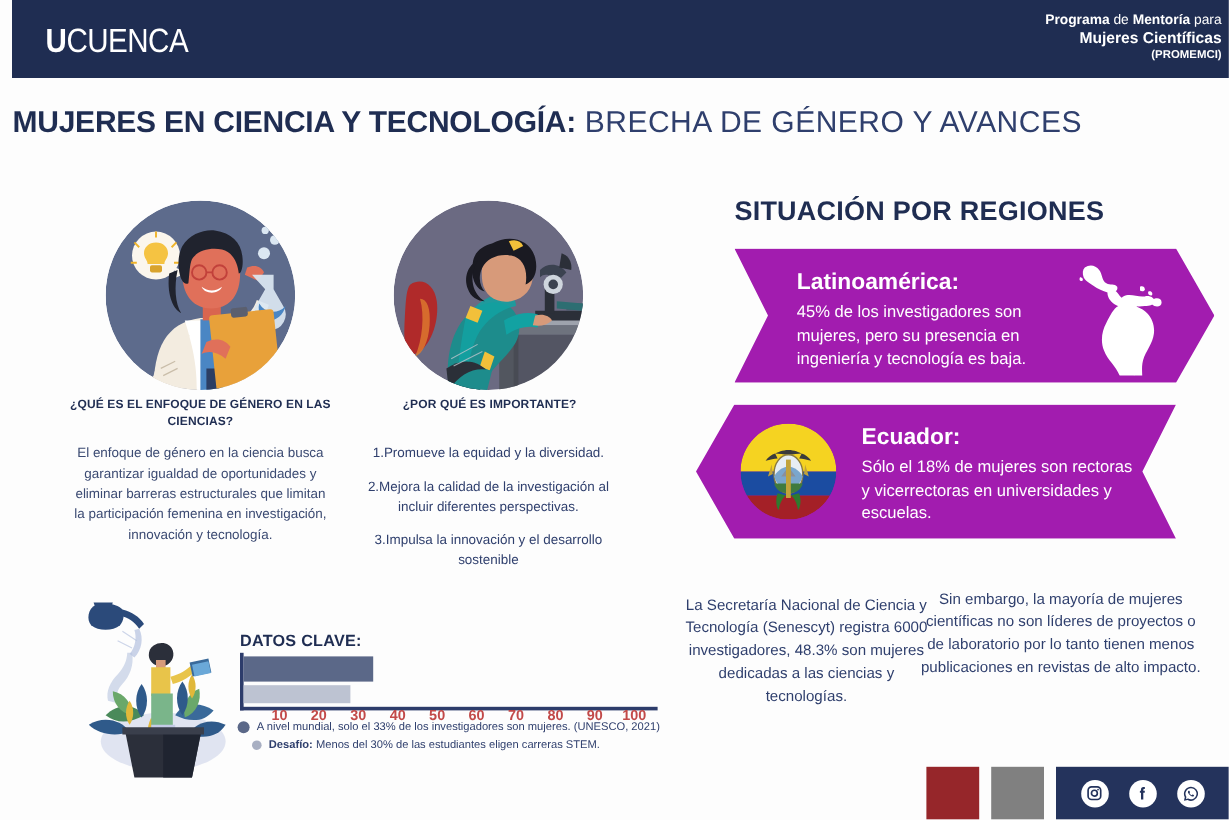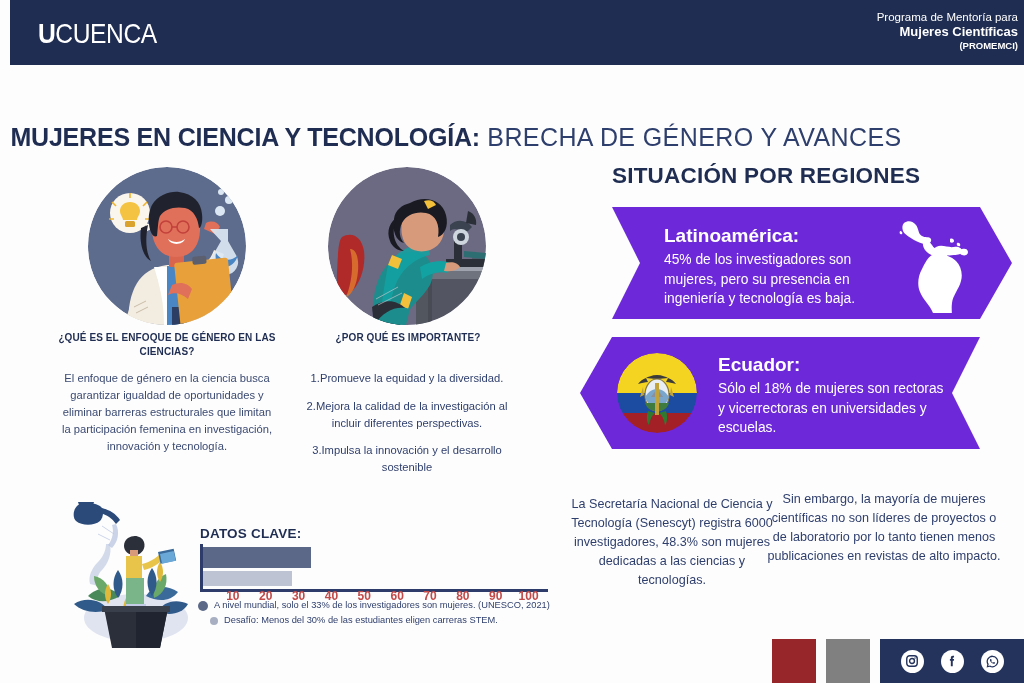--- a/index.html
+++ b/index.html
@@ -21,28 +21,28 @@
     position: absolute; left: 28px; top: 18px;
     color: #ffffff; font-size: 28px; font-weight: bold;
     letter-spacing: -0.5px; transform: scaleX(0.88); transform-origin: left center;
   }
   .logo .thin { font-weight: normal; }
   .brand {
     position: absolute; right: 16px; top: 10px;
     text-align: right; color: #ffffff; line-height: 1.22;
   }
   .brand .l1 { font-size: 11.5px; }
-  .brand .l1 b { font-weight: normal; }
+  .brand .l1 b { font-weight: bold; }
   .brand .l2 { font-size: 13px; font-weight: bold; }
   .brand .l3 { font-size: 9.5px; font-weight: bold; }
 
   
   .title-row {
     position: absolute; left: 0; top: 88px; width: 912px;
-    text-align: center; white-space: nowrap; margin-top: 35px;
+    text-align: center; white-space: nowrap;
   }
   .title-bold {
     font-size: 25px; font-weight: bold; color: #1f2d52;
     letter-spacing: -0.2px;
   }
   .title-light {
     font-size: 25px; font-weight: normal; color: #2f3f6d;
     letter-spacing: 0.4px;
   }
 
@@ -63,21 +63,21 @@
   }
   .num-list .item { margin-bottom: 11px; text-align: center; }
 
   
   .sec-title {
     position: absolute; left: 612px; top: 163px;
     font-size: 22.5px; font-weight: bold; color: #1f2d52;
     letter-spacing: 0.2px;
   }
   .banner {
-    position: absolute; background: #6d28d9; color: #ffffff;
+    position: absolute; background: #a21caf; color: #ffffff;
   }
   .banner-right {
     left: 612px; top: 207px; width: 400px; height: 112px;
     clip-path: polygon(0 0, 92% 0, 100% 50%, 92% 100%, 0 100%, 7% 50%);
   }
   .banner-left {
     left: 580px; top: 337px; width: 400px; height: 112px;
     clip-path: polygon(8% 0, 100% 0, 93% 50%, 100% 100%, 8% 100%, 0 50%);
   }
   .banner-h { font-size: 19px; font-weight: bold; margin-bottom: 3px; }
@@ -115,21 +115,21 @@
   }
   .legend { position: absolute; left: 198px; top: 599px; width: 360px; }
   .leg-row {
     display: flex; align-items: flex-start; gap: 6px; margin-bottom: 3px;
   }
   .leg-row.r2 { padding-left: 12px; }
   .dot { border-radius: 50%; flex: none; margin-top: 2px; }
   .dot1 { width: 10px; height: 10px; background: #5b6888; }
   .dot2 { width: 8px; height: 8px; background: #a8afc2; margin-top: 3px; }
   .leg-text { font-size: 9.3px; color: #2f3f6d; line-height: 1.3; }
-  .leg-text b { font-weight: normal; }
+  .leg-text b { font-weight: bold; }
 
   
   .btext {
     position: absolute; text-align: center;
     font-size: 12.6px; color: #2f3f6d; line-height: 1.5;
   }
 
   
   .foot-red {
     position: absolute; left: 772px; top: 639px; width: 44px; height: 44px;

